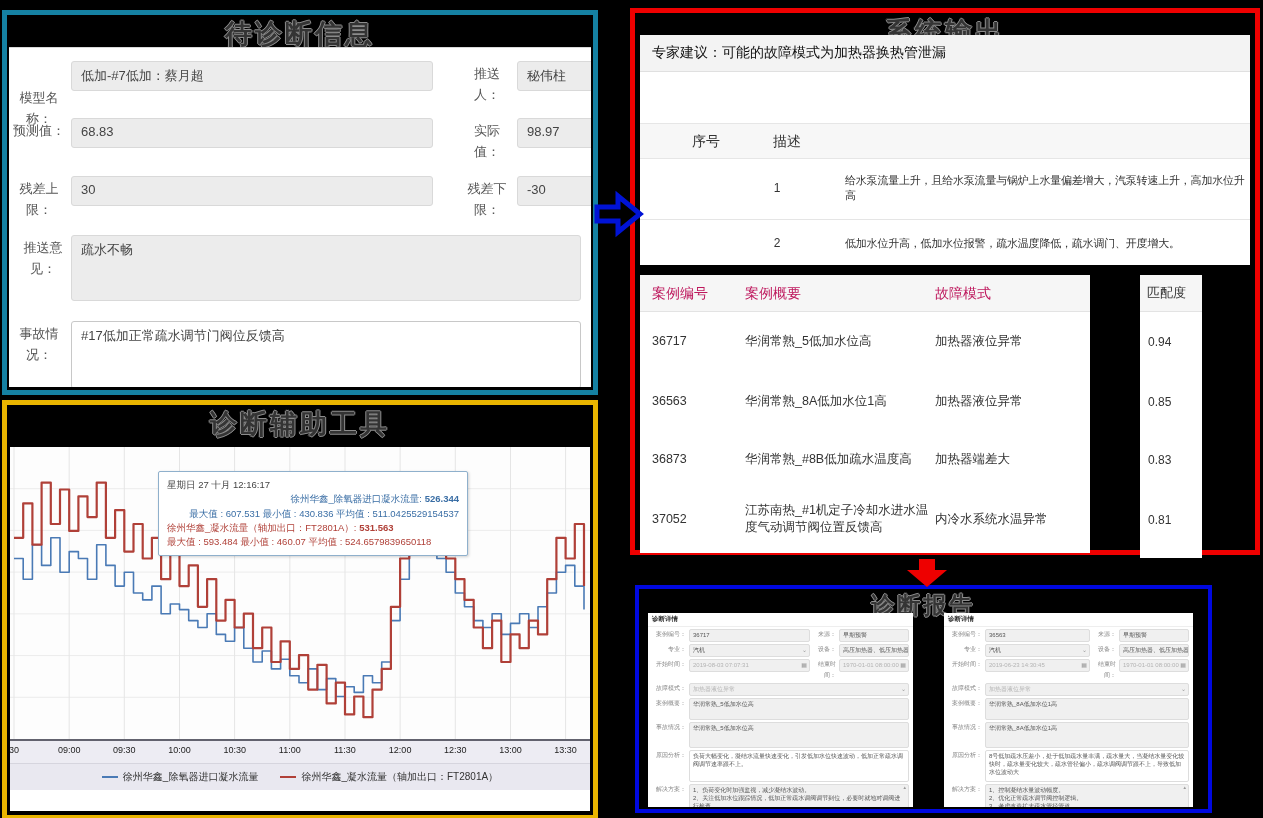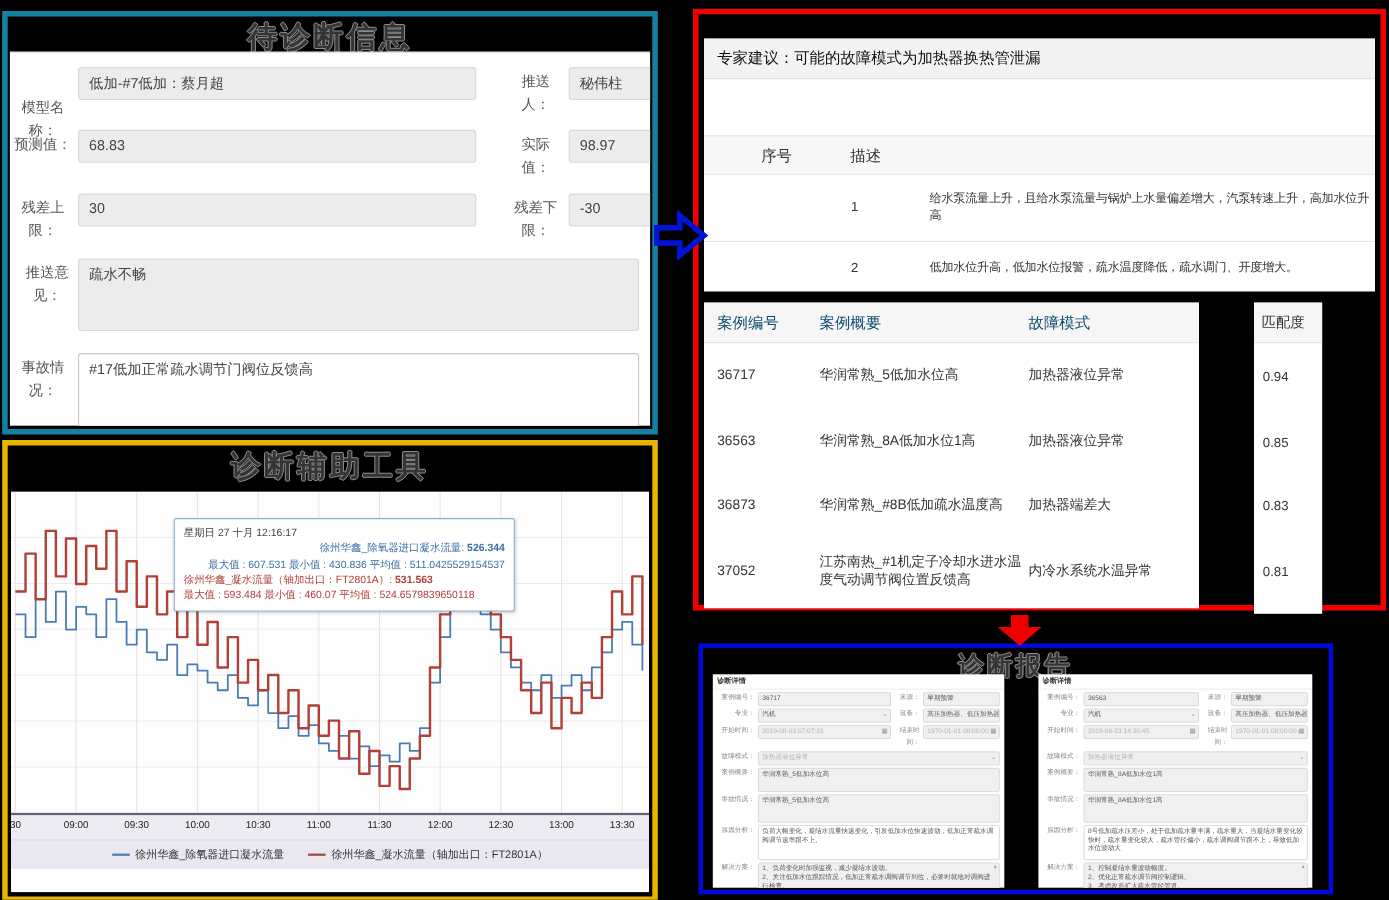--- a/index.html
+++ b/index.html
@@ -46,21 +46,21 @@
              font-size:14px;color:#333;line-height:34px;}
   .desc-head .h-no{position:absolute;left:52px;}
   .desc-head .h-desc{position:absolute;left:133px;}
   .desc-row{position:absolute;left:0;right:0;font-size:11px;color:#333;}
   .desc-row .d-no{position:absolute;left:122px;width:30px;text-align:center;top:50%;
                   transform:translateY(-50%);font-size:12px;}
   .desc-row .d-txt{position:absolute;left:205px;right:4px;top:50%;transform:translateY(-50%);
                    letter-spacing:-0.2px;}
   .boxB{position:absolute;left:5px;top:262px;width:450px;height:278px;background:#fff;overflow:hidden;}
   .case-head{position:absolute;left:0;right:0;top:0;height:36px;background:#f6f6f6;
-             border-bottom:1px solid #e3e3e3;font-size:14px;color:#0c4a6e;line-height:36px;}
+             border-bottom:1px solid #e3e3e3;font-size:14px;color:#be185d;line-height:36px;}
   .case-head span,.case-row span{position:absolute;}
   .c1{left:12px;width:85px;}
   .c2{left:105px;width:185px;}
   .c3{left:295px;width:150px;}
   .case-row{position:absolute;left:0;right:0;font-size:12.5px;color:#333;}
   .case-row span{top:50%;transform:translateY(-50%);line-height:1.35;}
   .case-row + .case-row{border-top:0;}
   .rline{border-top:1px solid #e5e5e5;}
   .boxC{position:absolute;left:505px;top:262px;width:62px;height:283px;background:#fff;overflow:hidden;}
   .match-head{height:36px;background:#f6f6f6;border-bottom:1px solid #e3e3e3;font-size:13px;
@@ -173,20 +173,21 @@
         </span>
         <span class="lg-item">
           <span class="lg-dash" style="background: rgb(176, 64, 56);"></span>
           <span>徐州华鑫_凝水流量（轴加出口：FT2801A）</span>
         </span>
       </div>
   </div>
 </div>
 
 <div class="panel" id="p3">
+  <div class="p-title">系统输出</div>
 
   <div class="boxA">
     <div class="advice">专家建议：可能的故障模式为加热器换热管泄漏</div>
     <div class="desc-head">
       <span class="h-no">序号</span>
       <span class="h-desc">描述</span>
     </div>
     <div class="desc-row" style="top:122px;height:62px;">
       <span class="d-no">1</span>
       <span class="d-txt">给水泵流量上升，且给水泵流量与锅炉上水量偏差增大，汽泵转速上升，高加水位升高</span>

